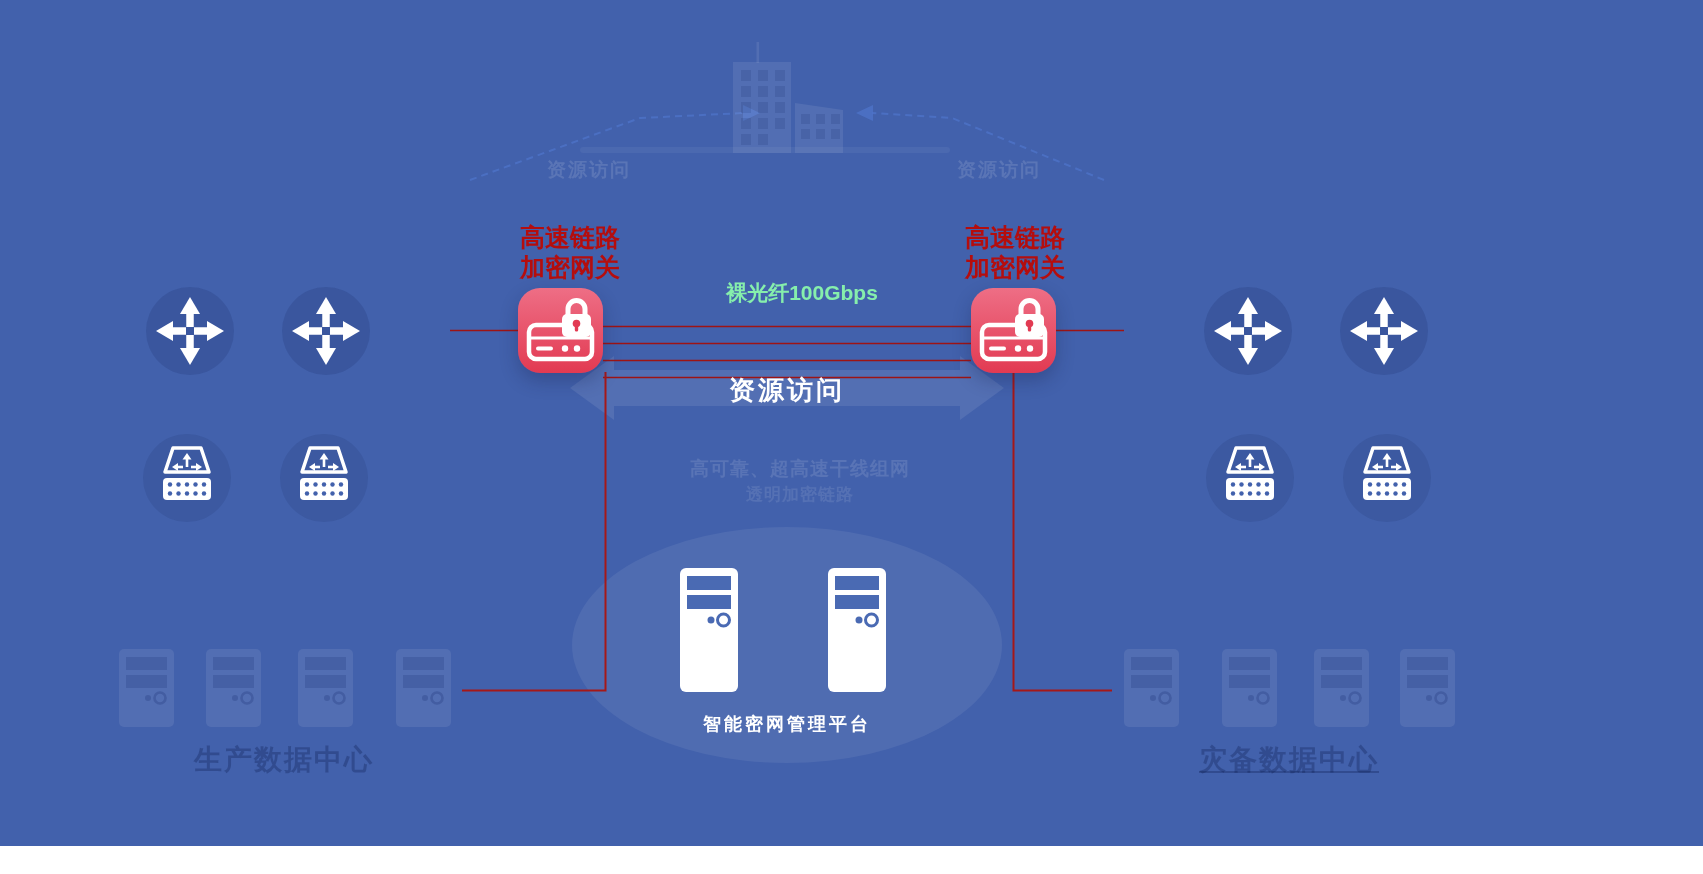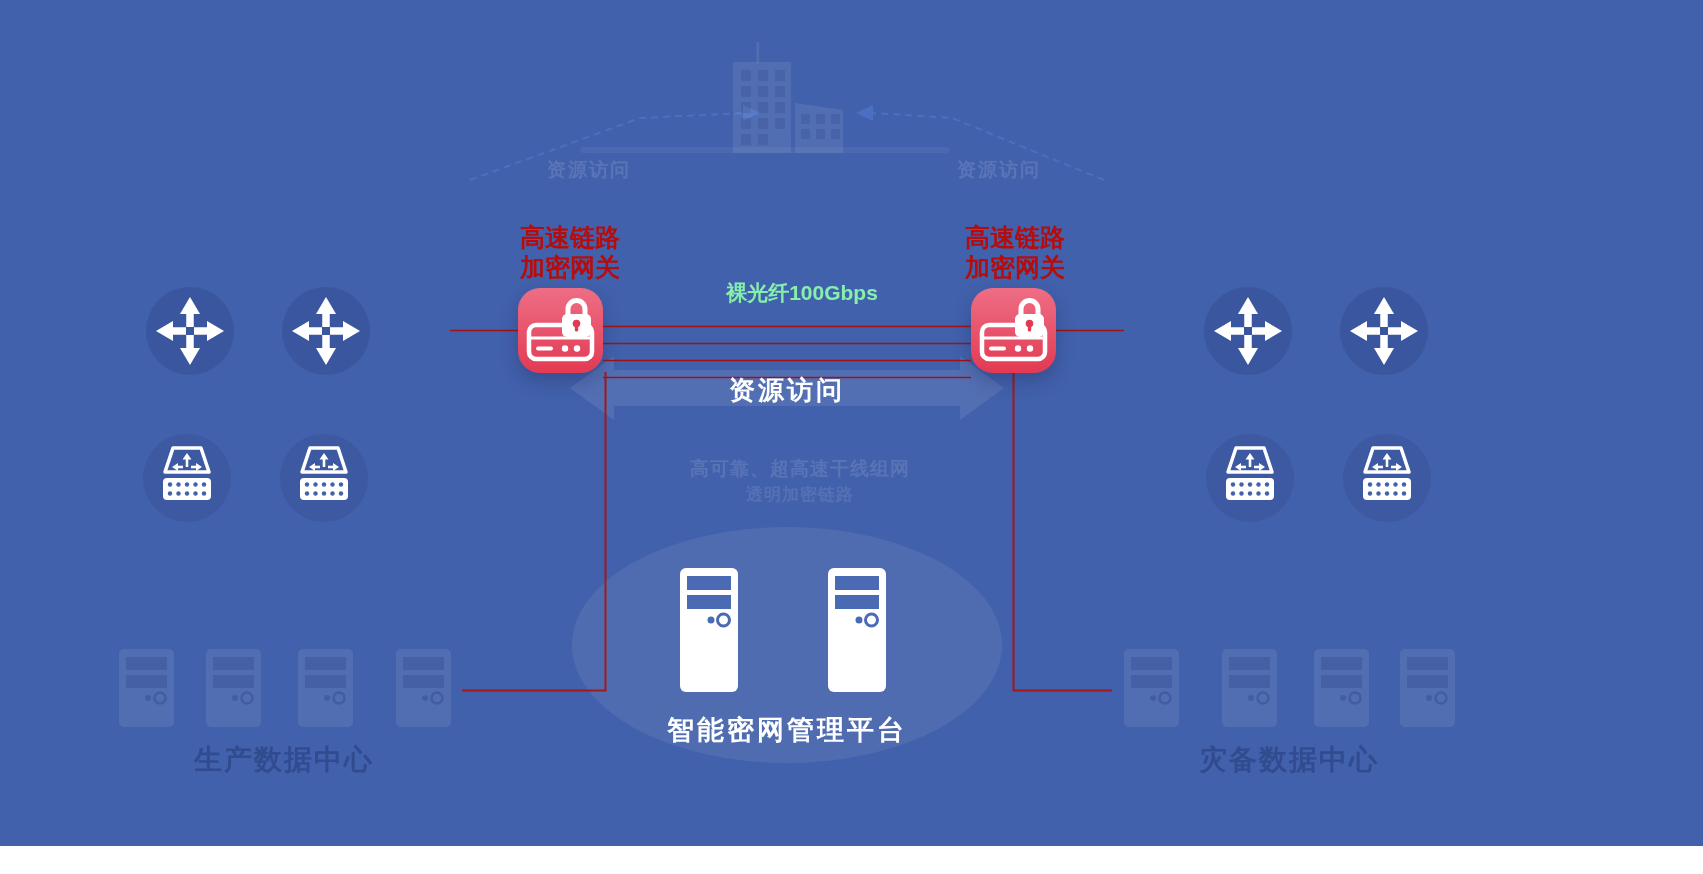--- a/index.html
+++ b/index.html
@@ -39,21 +39,21 @@
     box-shadow:0 8px 18px rgba(20,30,70,0.28);}
   .gateway svg{position:absolute;left:0;top:0;}
 
   
   .channel-label{left:787px;top:373px;font-size:26px;font-weight:bold;color:#ffffff;
     font-family:"Liberation Serif", serif;letter-spacing:3px;}
 
   
   .mgmt-ellipse{left:572px;top:527px;width:430px;height:236px;border-radius:50%;
     background:rgba(255,255,255,0.07);}
-  .mgmt-label{left:787px;top:712px;font-size:27px;font-weight:bold;color:#ffffff;
+  .mgmt-label{left:787px;top:712px;font-size:18px;font-weight:bold;color:#ffffff;
     font-family:"Liberation Serif", serif;letter-spacing:3px;}
 
   .nodesvg{display:block;}
   .hidden-defs{position:absolute;width:0;height:0;overflow:hidden;}
 </style>
 </head>
 <body>
 
 <div class="stage">
 
@@ -264,15 +264,15 @@
       <use href="#sym-tower-ghost"></use>
     </svg>
   <svg class="abs nodesvg" style="left:1314px;top:649px;" width="55" height="78">
       <use href="#sym-tower-ghost"></use>
     </svg>
   <svg class="abs nodesvg" style="left:1400px;top:649px;" width="55" height="78">
       <use href="#sym-tower-ghost"></use>
     </svg>
 
   <div class="abs ctr site-label" style="left:284px;">生产数据中心</div>
-  <div class="abs ctr site-label" style="left:1289px;">灾备数据中心</div>
+  <div class="abs ctr site-label" style="left:1289px;text-decoration:underline;">灾备数据中心</div>
 
 </div>
 
 </body></html>

